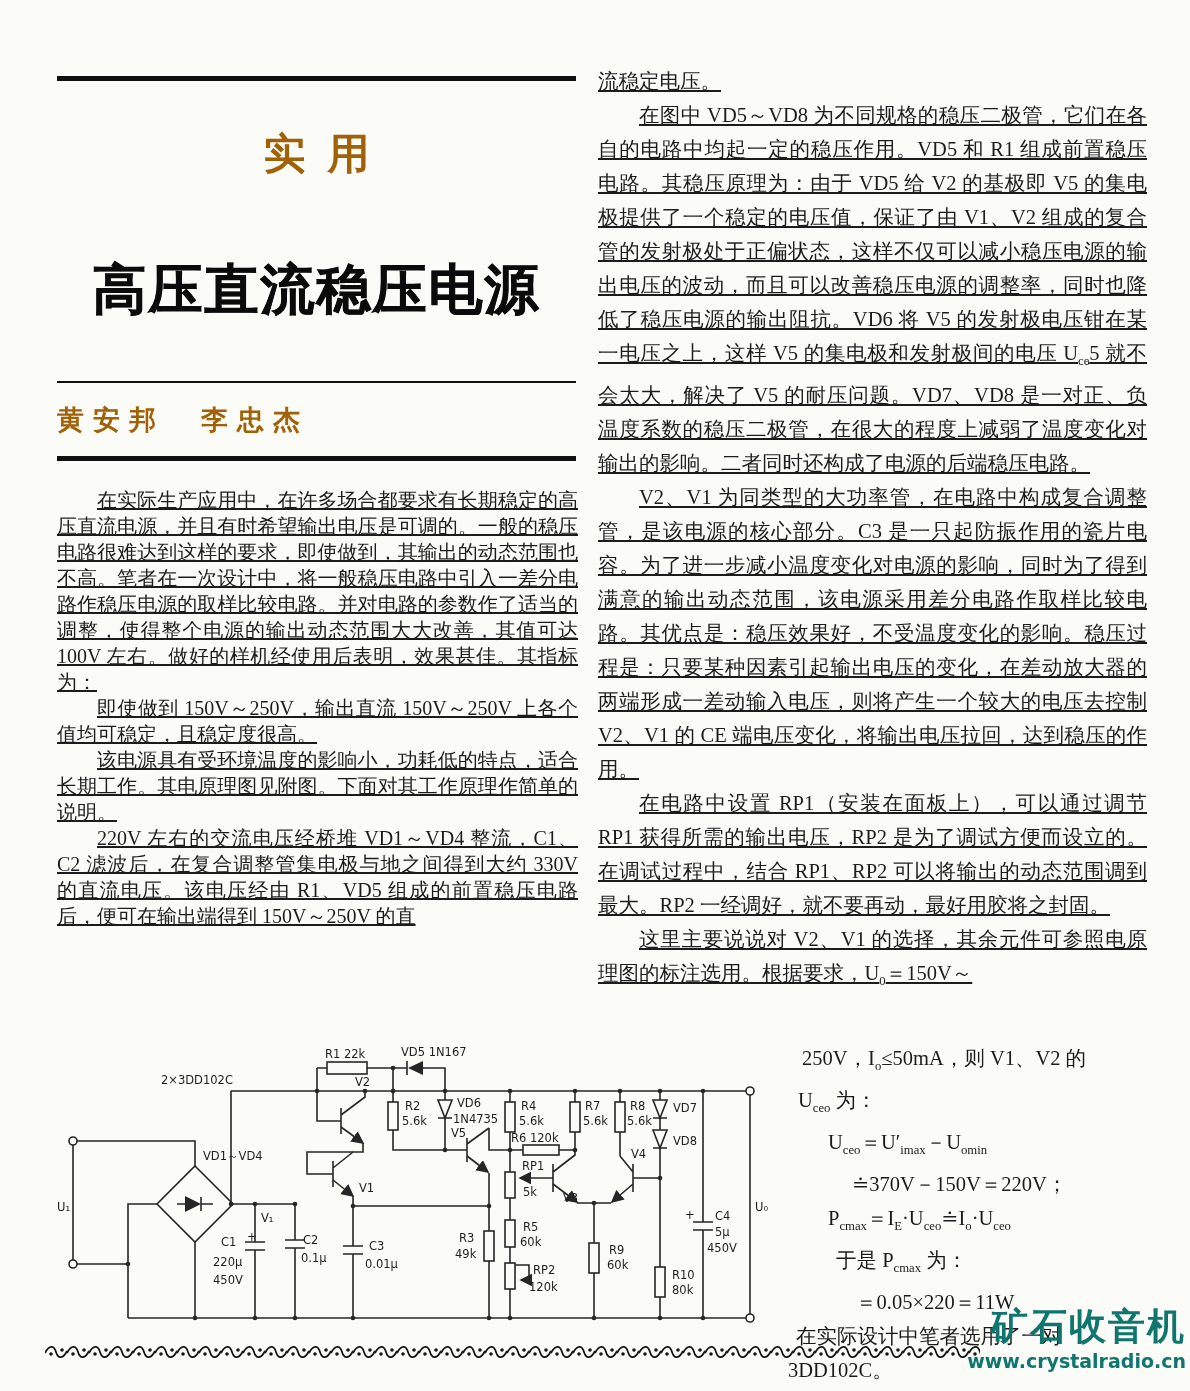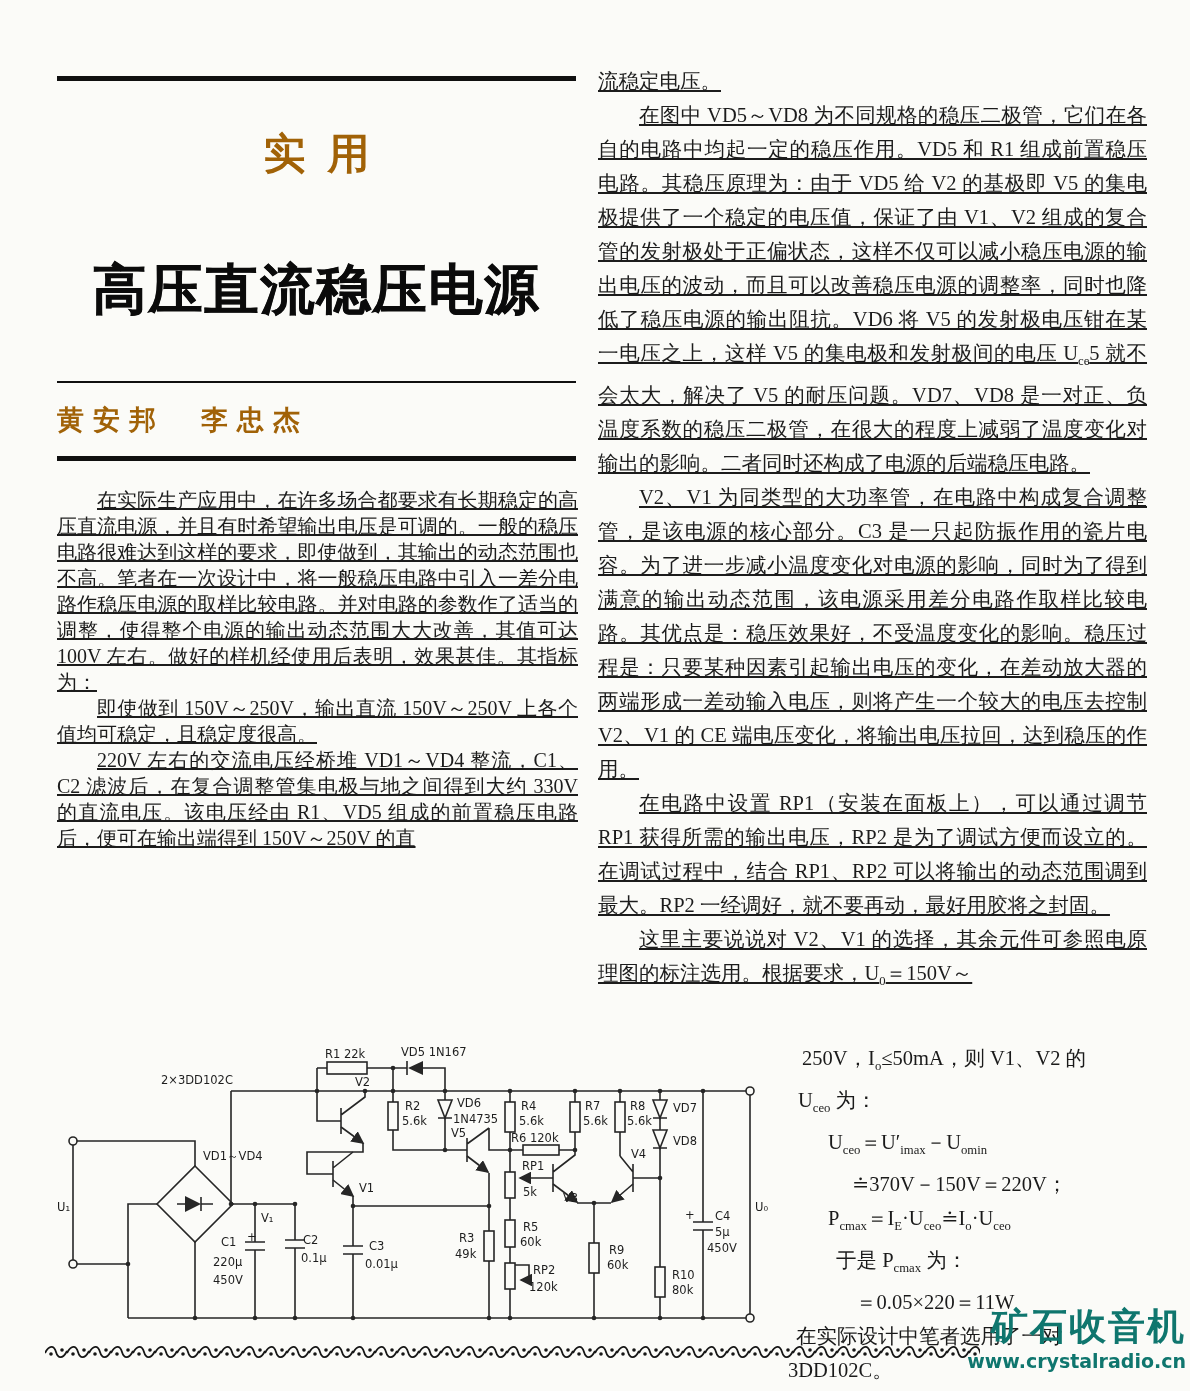--- a/index.html
+++ b/index.html
@@ -69,20 +69,21 @@
 <div class="rule" id="rule-top"></div>
 <div id="kicker">实用</div>
 <div id="main-title">高压直流稳压电源</div>
 <div class="rule" id="rule-mid"></div>
 <div id="authors">黄安邦　李忠杰</div>
 <div class="rule" id="rule-low"></div>
 
 <div class="col" id="col-left">
   <p>在实际生产应用中，在许多场合都要求有长期稳定的高压直流电源，并且有时希望输出电压是可调的。一般的稳压电路很难达到这样的要求，即使做到，其输出的动态范围也不高。笔者在一次设计中，将一般稳压电路中引入一差分电路作稳压电源的取样比较电路。并对电路的参数作了适当的调整，使得整个电源的输出动态范围大大改善，其值可达 100V 左右。做好的样机经使用后表明，效果甚佳。其指标为：</p>
   <p>即使做到 150V～250V，输出直流 150V～250V 上各个值均可稳定，且稳定度很高。</p>
+  <p>该电源具有受环境温度的影响小，功耗低的特点，适合长期工作。其电原理图见附图。下面对其工作原理作简单的说明。</p>
   <p>220V 左右的交流电压经桥堆 VD1～VD4 整流，C1、C2 滤波后，在复合调整管集电极与地之间得到大约 330V 的直流电压。该电压经由 R1、VD5 组成的前置稳压电路后，便可在输出端得到 150V～250V 的直</p>
 </div>
 
 <div class="col" id="col-right">
   <p class="noindent">流稳定电压。</p>
   <p>在图中 VD5～VD8 为不同规格的稳压二极管，它们在各自的电路中均起一定的稳压作用。VD5 和 R1 组成前置稳压电路。其稳压原理为：由于 VD5 给 V2 的基极即 V5 的集电极提供了一个稳定的电压值，保证了由 V1、V2 组成的复合管的发射极处于正偏状态，这样不仅可以减小稳压电源的输出电压的波动，而且可以改善稳压电源的调整率，同时也降低了稳压电源的输出阻抗。VD6 将 V5 的发射极电压钳在某一电压之上，这样 V5 的集电极和发射极间的电压 U<sub>ce</sub>5 就不会太大，解决了 V5 的耐压问题。VD7、VD8 是一对正、负温度系数的稳压二极管，在很大的程度上减弱了温度变化对输出的影响。二者同时还构成了电源的后端稳压电路。</p>
   <p>V2、V1 为同类型的大功率管，在电路中构成复合调整管，是该电源的核心部分。C3 是一只起防振作用的瓷片电容。为了进一步减小温度变化对电源的影响，同时为了得到满意的输出动态范围，该电源采用差分电路作取样比较电路。其优点是：稳压效果好，不受温度变化的影响。稳压过程是：只要某种因素引起输出电压的变化，在差动放大器的两端形成一差动输入电压，则将产生一个较大的电压去控制 V2、V1 的 CE 端电压变化，将输出电压拉回，达到稳压的作用。</p>
   <p>在电路中设置 RP1（安装在面板上），可以通过调节 RP1 获得所需的输出电压，RP2 是为了调试方便而设立的。在调试过程中，结合 RP1、RP2 可以将输出的动态范围调到最大。RP2 一经调好，就不要再动，最好用胶将之封固。</p>
   <p>这里主要说说对 V2、V1 的选择，其余元件可参照电原理图的标注选用。根据要求，U<sub>0</sub>＝150V～</p>
 </div>

